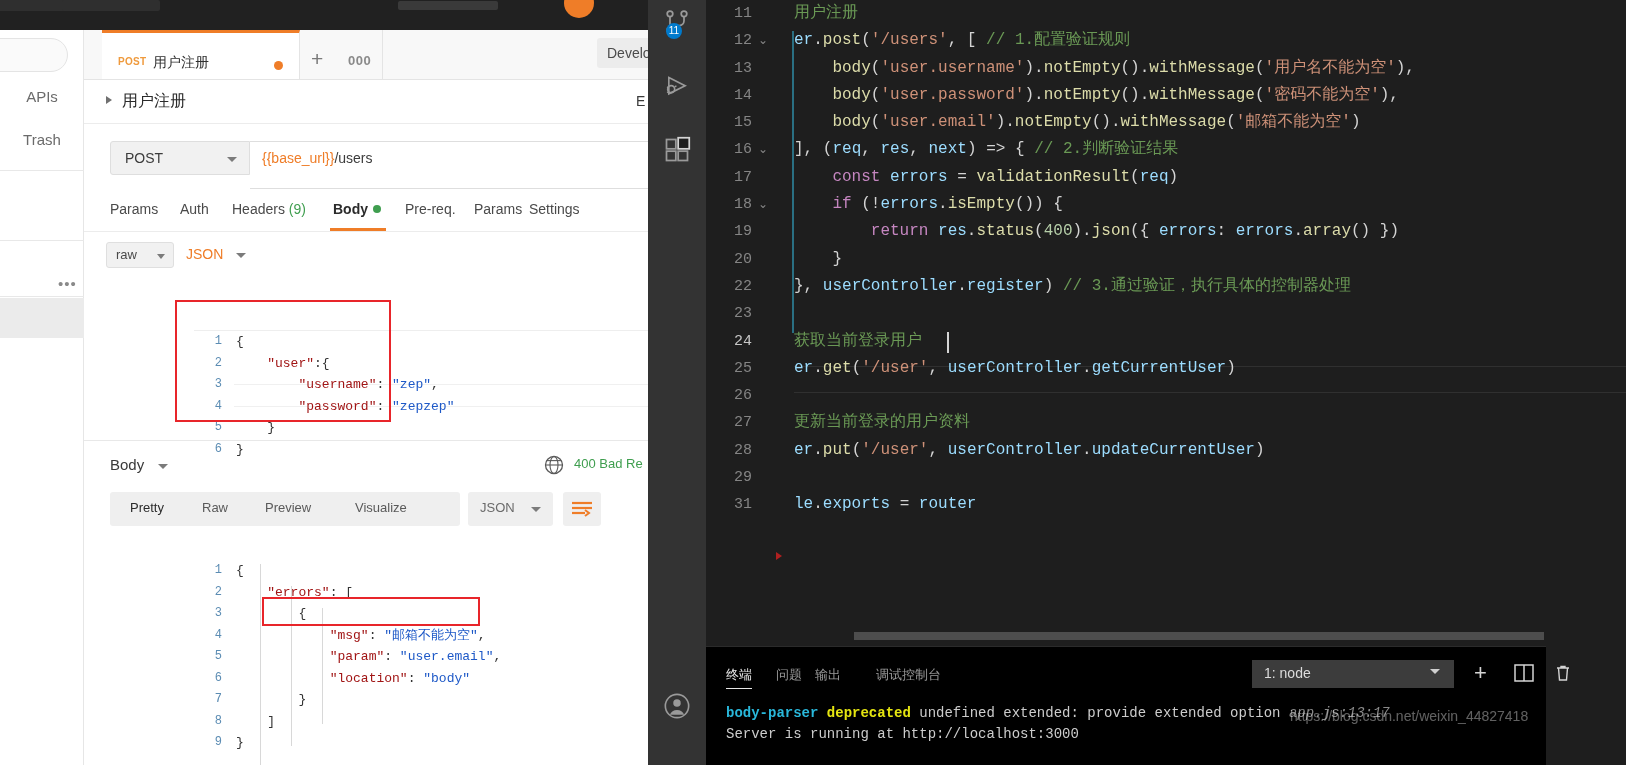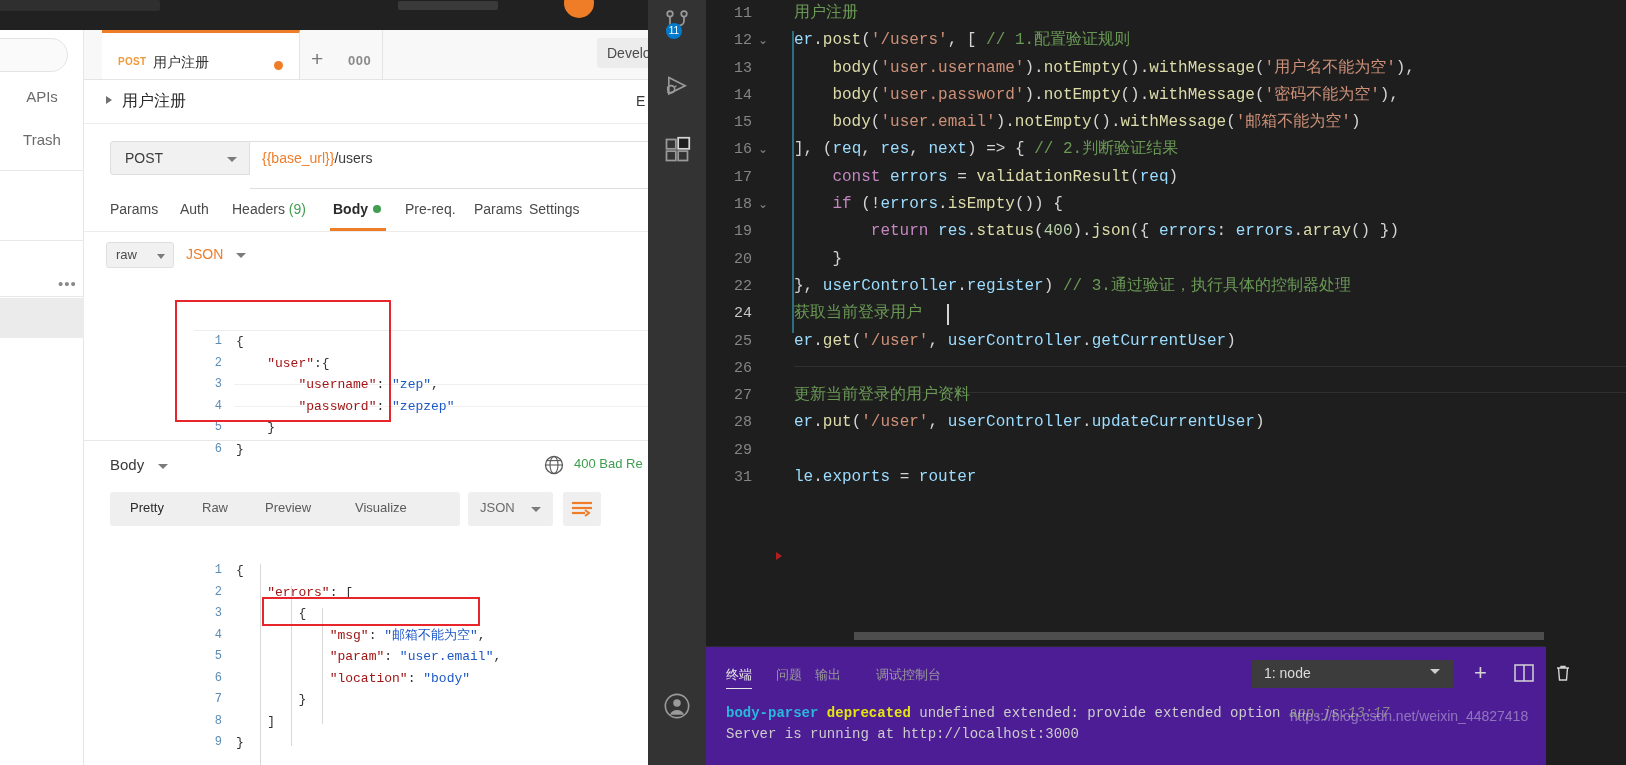--- a/index.html
+++ b/index.html
@@ -269,21 +269,21 @@
     border-left: 6px solid #b02020; border-top: 4px solid transparent;
     border-bottom: 4px solid transparent;
   }
   .vs-hscroll {
     position: absolute; left: 148px; top: 632px; width: 690px; height: 9px;
     background: #4d4d4d;
   }
 
   .vs-panel {
     position: absolute; left: 58px; top: 646px; width: 840px; height: 119px;
-    background: #4c1d95; border-top: 1px solid #2b2b2b;
+    background: #000000; border-top: 1px solid #2b2b2b;
   }
   .vs-panel-tab {
     position: absolute; top: 19px; font-size: 13px; color: #9a9a9a;
     font-family: "Liberation Sans", sans-serif; white-space: nowrap;
   }
   .vs-panel-tab.active { color: #e7e7e7; }
   .vs-panel-underline { position: absolute; top: 41px; height: 1px; background: #e7e7e7; }
   .vs-panel-select {
     position: absolute; left: 1252px; top: 660px; width: 202px; height: 28px;
     background: #3c3c3c;
@@ -532,20 +532,21 @@
           <div class="vs-line"><span class="vs-num">12</span><span class="vs-code"><span class="c-var">er</span><span class="c-pun">.</span><span class="c-fn">post</span><span class="c-pun">(</span><span class="c-str">'/users'</span><span class="c-pun">,</span> <span class="c-pun">[</span> <span class="c-com">// 1.配置验证规则</span></span></div>
           <div class="vs-line"><span class="vs-num">13</span><span class="vs-code">    <span class="c-fn">body</span><span class="c-pun">(</span><span class="c-str">'user.username'</span><span class="c-pun">)</span><span class="c-pun">.</span><span class="c-fn">notEmpty</span><span class="c-pun">(</span><span class="c-pun">)</span><span class="c-pun">.</span><span class="c-fn">withMessage</span><span class="c-pun">(</span><span class="c-str">'用户名不能为空'</span><span class="c-pun">)</span><span class="c-pun">,</span></span></div>
           <div class="vs-line"><span class="vs-num">14</span><span class="vs-code">    <span class="c-fn">body</span><span class="c-pun">(</span><span class="c-str">'user.password'</span><span class="c-pun">)</span><span class="c-pun">.</span><span class="c-fn">notEmpty</span><span class="c-pun">(</span><span class="c-pun">)</span><span class="c-pun">.</span><span class="c-fn">withMessage</span><span class="c-pun">(</span><span class="c-str">'密码不能为空'</span><span class="c-pun">)</span><span class="c-pun">,</span></span></div>
           <div class="vs-line"><span class="vs-num">15</span><span class="vs-code">    <span class="c-fn">body</span><span class="c-pun">(</span><span class="c-str">'user.email'</span><span class="c-pun">)</span><span class="c-pun">.</span><span class="c-fn">notEmpty</span><span class="c-pun">(</span><span class="c-pun">)</span><span class="c-pun">.</span><span class="c-fn">withMessage</span><span class="c-pun">(</span><span class="c-str">'邮箱不能为空'</span><span class="c-pun">)</span></span></div>
           <div class="vs-line"><span class="vs-num">16</span><span class="vs-code"><span class="c-pun">]</span><span class="c-pun">,</span> <span class="c-pun">(</span><span class="c-var">req</span><span class="c-pun">,</span> <span class="c-var">res</span><span class="c-pun">,</span> <span class="c-var">next</span><span class="c-pun">)</span> <span class="c-pun">=</span><span class="c-pun">&gt;</span> <span class="c-pun">{</span> <span class="c-com">// 2.判断验证结果</span></span></div>
           <div class="vs-line"><span class="vs-num">17</span><span class="vs-code">    <span class="c-kw2">const</span> <span class="c-var">errors</span> <span class="c-pun">=</span> <span class="c-fn">validationResult</span><span class="c-pun">(</span><span class="c-var">req</span><span class="c-pun">)</span></span></div>
           <div class="vs-line"><span class="vs-num">18</span><span class="vs-code">    <span class="c-kw2">if</span> <span class="c-pun">(</span><span class="c-pun">!</span><span class="c-var">errors</span><span class="c-pun">.</span><span class="c-fn">isEmpty</span><span class="c-pun">(</span><span class="c-pun">)</span><span class="c-pun">)</span> <span class="c-pun">{</span></span></div>
           <div class="vs-line"><span class="vs-num">19</span><span class="vs-code">        <span class="c-kw2">return</span> <span class="c-var">res</span><span class="c-pun">.</span><span class="c-fn">status</span><span class="c-pun">(</span><span class="c-num">400</span><span class="c-pun">)</span><span class="c-pun">.</span><span class="c-fn">json</span><span class="c-pun">(</span><span class="c-pun">{</span> <span class="c-var">errors</span><span class="c-pun">:</span> <span class="c-var">errors</span><span class="c-pun">.</span><span class="c-fn">array</span><span class="c-pun">(</span><span class="c-pun">)</span> <span class="c-pun">}</span><span class="c-pun">)</span></span></div>
           <div class="vs-line"><span class="vs-num">20</span><span class="vs-code">    <span class="c-pun">}</span></span></div>
           <div class="vs-line"><span class="vs-num">22</span><span class="vs-code"><span class="c-pun">}</span><span class="c-pun">,</span> <span class="c-var">userController</span><span class="c-pun">.</span><span class="c-var">register</span><span class="c-pun">)</span> <span class="c-com">// 3.通过验证，执行具体的控制器处理</span></span></div>
+          <div class="vs-line"><span class="vs-num">23</span><span class="vs-code"></span></div>
           <div class="vs-line"><span class="vs-num cur">24</span><span class="vs-code"><span class="c-com">获取当前登录用户</span></span><span class="vs-cursor" style="left:241px;top:4px;height:21px;"></span></div>
           <div class="vs-line"><span class="vs-num">25</span><span class="vs-code"><span class="c-var">er</span><span class="c-pun">.</span><span class="c-fn">get</span><span class="c-pun">(</span><span class="c-str">'/user'</span><span class="c-pun">,</span> <span class="c-var">userController</span><span class="c-pun">.</span><span class="c-var">getCurrentUser</span><span class="c-pun">)</span></span></div>
           <div class="vs-line"><span class="vs-num">26</span><span class="vs-code"></span></div>
           <div class="vs-line"><span class="vs-num">27</span><span class="vs-code"><span class="c-com">更新当前登录的用户资料</span></span></div>
           <div class="vs-line"><span class="vs-num">28</span><span class="vs-code"><span class="c-var">er</span><span class="c-pun">.</span><span class="c-fn">put</span><span class="c-pun">(</span><span class="c-str">'/user'</span><span class="c-pun">,</span> <span class="c-var">userController</span><span class="c-pun">.</span><span class="c-var">updateCurrentUser</span><span class="c-pun">)</span></span></div>
           <div class="vs-line"><span class="vs-num">29</span><span class="vs-code"></span></div>
           <div class="vs-line"><span class="vs-num">31</span><span class="vs-code"><span class="c-var">le</span><span class="c-pun">.</span><span class="c-var">exports</span> <span class="c-pun">=</span> <span class="c-var">router</span></span></div>
         </div>
       <div class="vs-breakpoint" style="left:70px;top:552px;"></div>
       <div class="vs-hscroll"></div>

